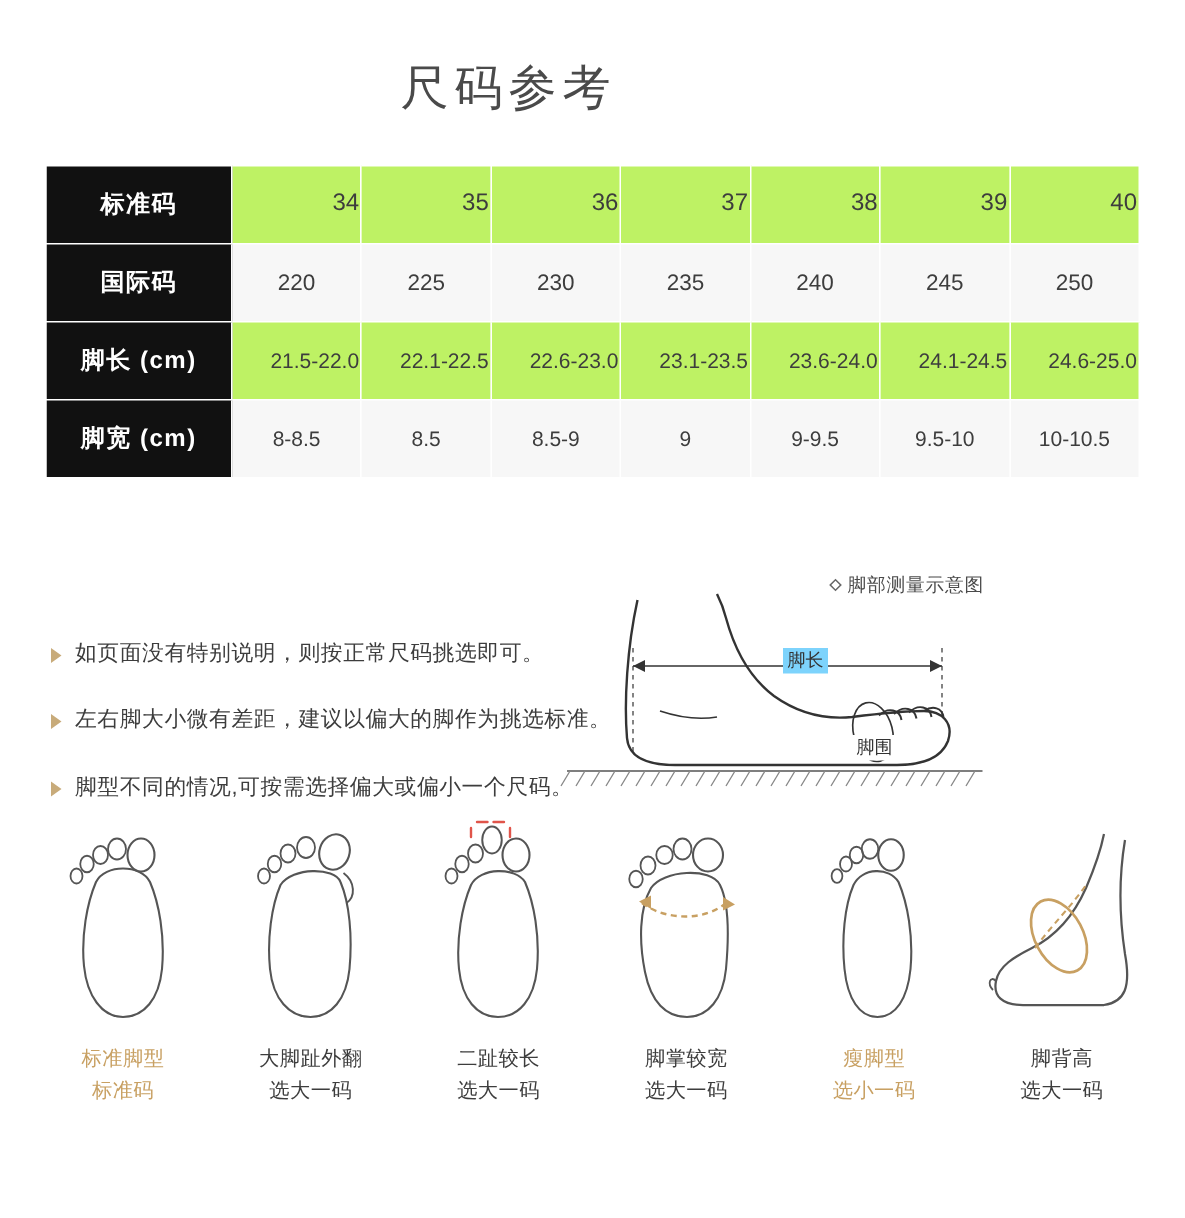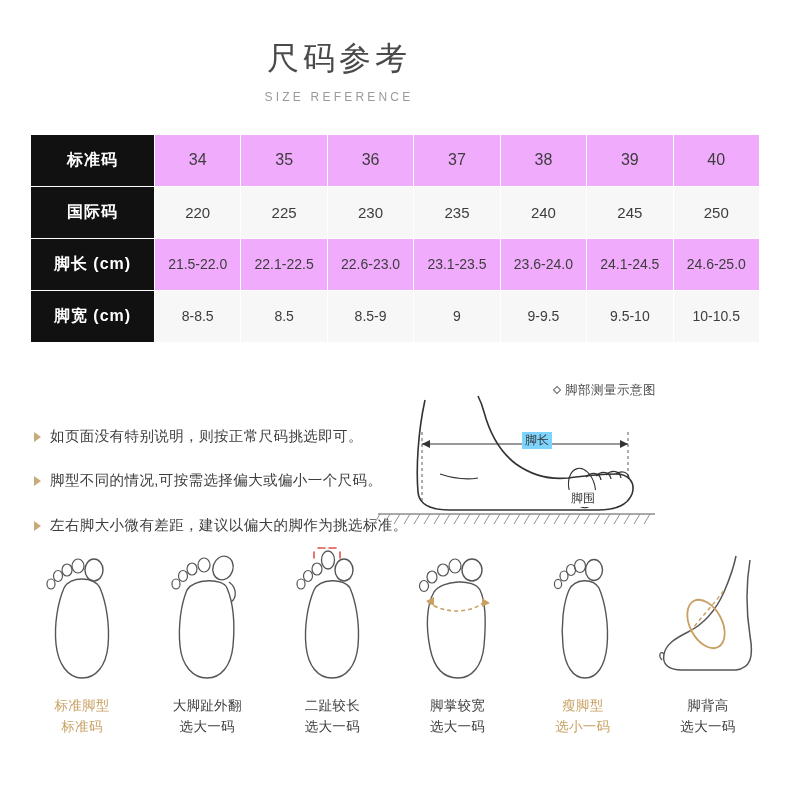--- a/index.html
+++ b/index.html
@@ -46,21 +46,21 @@
     border: 1px solid #ffffff;
   }
   table.size-table td.rowhead {
     background: #111111;
     color: #ffffff;
     font-size: 16px;
     font-weight: bold;
     width: 124px;
     letter-spacing: 1px;
   }
-  tr.band-a td.cell { background: #f0abfc; }
+  tr.band-a td.cell { background: #bef264; text-align: right; }
   tr.band-b td.cell { background: #f7f7f7; }
   table.size-table td.cell { font-size: 14px; }
   table.size-table tr.r1 td.cell { font-size: 16px; }
   table.size-table tr.r2 td.cell { font-size: 15px; }
 
   
   .notes {
     position: absolute;
     left: 34px;
     top: 390px;
@@ -138,21 +138,20 @@
   .foot-cap.gold { color: #c8a062; }
   .foot-cap .l2 { display: block; }
 </style>
 </head>
 <body>
 
 <div class="page">
 
   <div class="header">
     <div class="title-cn">尺码参考</div>
-    <div class="title-en">SIZE REFERENCE</div>
   </div>
 
   <div class="table-wrap">
     <table class="size-table">
       <tbody>
           <tr class="band-a r1">
         <td class="rowhead">标准码</td>
         <td class="cell">34</td>
         <td class="cell">35</td>
         <td class="cell">36</td>
@@ -195,25 +194,25 @@
       </table>
   </div>
 
   <div class="notes">
     <div class="note-row">
       <span class="tri"></span>
       <span class="note-text">如页面没有特别说明，则按正常尺码挑选即可。</span>
     </div>
     <div class="note-row">
       <span class="tri"></span>
-      <span class="note-text">脚型不同的情况,可按需选择偏大或偏小一个尺码。</span>
+      <span class="note-text">左右脚大小微有差距，建议以偏大的脚作为挑选标准。</span>
     </div>
     <div class="note-row">
       <span class="tri"></span>
-      <span class="note-text">左右脚大小微有差距，建议以偏大的脚作为挑选标准。</span>
+      <span class="note-text">脚型不同的情况,可按需选择偏大或偏小一个尺码。</span>
     </div>
   </div>
 
   <div class="diagram">
     <div class="diagram-label">
       <span class="diamond"></span><span>脚部测量示意图</span>
     </div>
     <svg width="290" height="150" viewBox="0 0 290 150">
 
       <path d="M55 18 C 48 50, 46 86, 48 110 C 49 122, 60 128, 80 128 L 228 128 C 248 128, 258 122, 262 112 C 266 100, 258 92, 246 92 C 232 92, 214 94, 198 96 C 178 98, 160 92, 146 82 C 130 70, 120 52, 114 30 C 112 22, 110 18, 108 14" fill="none" stroke="#333" stroke-width="1.6" stroke-linejoin="round"></path>

